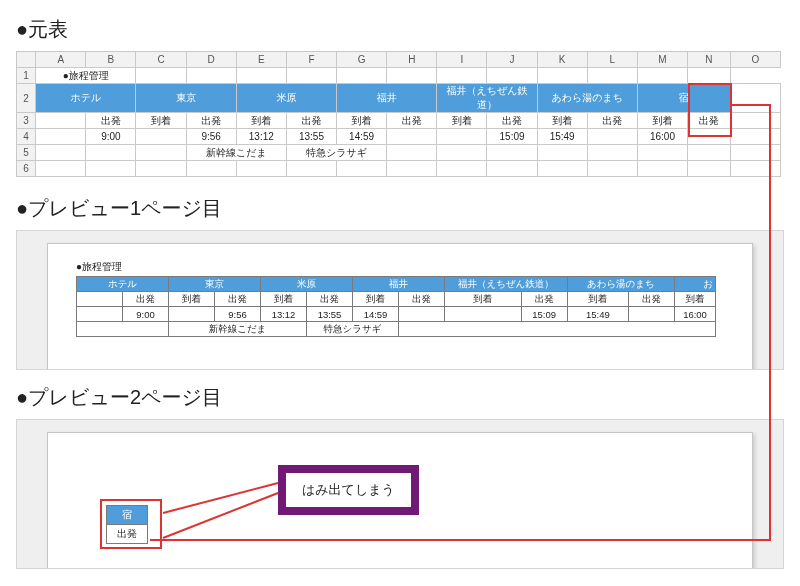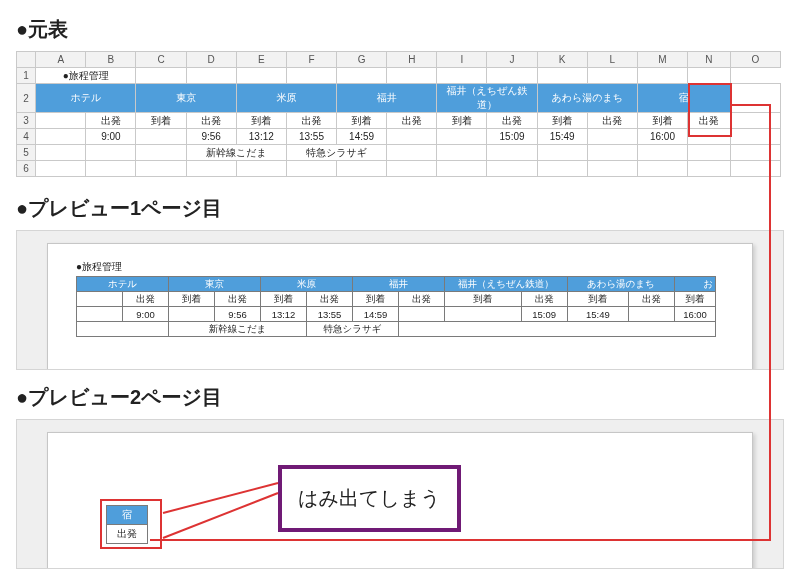--- a/index.html
+++ b/index.html
@@ -7,21 +7,21 @@
     margin: 0;
     padding: 12px 16px;
     background: #fff;
     font-family: "Meiryo", "Hiragino Sans", sans-serif;
     font-size: 13px;
     color: #222;
     width: 800px;
   }
   .heading {
     font-size: 20px;
-    font-weight: bold;
+    font-weight: normal;
     margin: 4px 0 8px 0;
   }
 
   
   .excel-wrap {
     position: relative;
     margin: 0 0 18px 0;
   }
   table.excel {
     border-collapse: collapse;
@@ -119,24 +119,24 @@
   table.frag th, table.frag td {
     border: 1px solid #7a7a7a;
     height: 15px;
     padding: 2px 10px;
     text-align: center;
   }
   table.frag th.mh { background: #4f9edb; color: #fff; font-weight: normal; }
 
   .callout-box {
     position: absolute;
-    border: 4px solid #701a75;
+    border: 8px solid #701a75;
     background: #fff;
-    padding: 16px 16px;
-    font-size: 20px;
+    padding: 8px 16px;
+    font-size: 13px;
     white-space: nowrap;
   }
   .frag-red-box {
     position: absolute;
     border: 2px solid #d33;
   }
   svg.connector { position: absolute; top: 0; left: 0; pointer-events: none; }
 </style>
 </head>
 <body>

